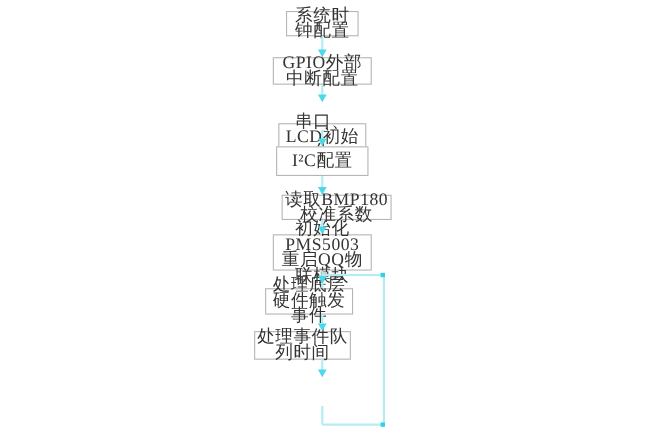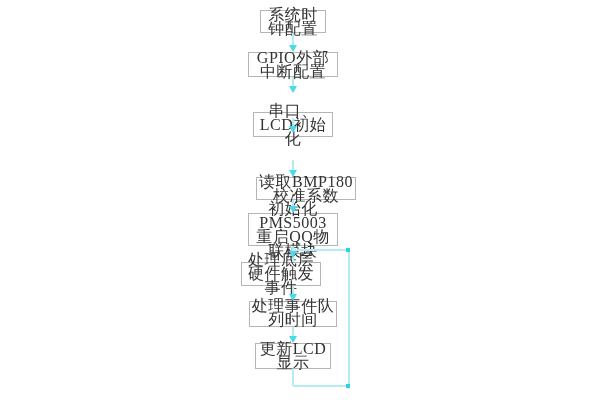--- a/index.html
+++ b/index.html
@@ -52,31 +52,31 @@
 <body>
 
 <div class="canvas">
 
   <div class="node" style="left:260px;top:10px;width:66px;height:23px;">系统时钟配置</div>
 
   <div class="node" style="left:248px;top:52px;width:90px;height:25px;text-align:center;">GPIO外部中断配置</div>
 
   <div class="node" style="left:253px;top:93px;width:80px;height:25px;margin-top:19px;">串口、LCD初始化</div>
 
+  <div class="node" style="left:251px;top:133px;width:84px;height:27px;">I²C配置</div>
 
   <div class="node" style="left:256px;top:177px;width:100px;height:23px;">读取BMP180校准系数</div>
 
   <div class="node" style="left:248px;top:213px;width:90px;height:33px;">初始化PMS5003
 重启QQ物联模块</div>
 
   <div class="node" style="left:241px;top:262px;width:80px;height:24px;">处理底层硬件触发事件</div>
 
-  <div class="node" style="left:249px;top:301px;width:88px;height:26px;font-family:Liberation Mono, monospace;">处理事件队列时间</div>
+  <div class="node" style="left:231px;top:301px;width:88px;height:26px;">处理事件队列时间</div>
 
-  <div class="node" style="left:255px;top:343px;width:76px;height:26px;">更新LCD显示</div>
 
   <div class="vline" style="left:292px;top:33px;height:13px;"></div>
   <div class="arrow-down" style="left:289px;top:45px;"></div>
 
   <div class="vline" style="left:292px;top:77px;height:10px;"></div>
   <div class="arrow-down" style="left:289px;top:86px;"></div>
 
   <div class="vline" style="left:292px;top:118px;height:9px;"></div>
   <div class="arrow-down" style="left:289px;top:126px;"></div>
 

